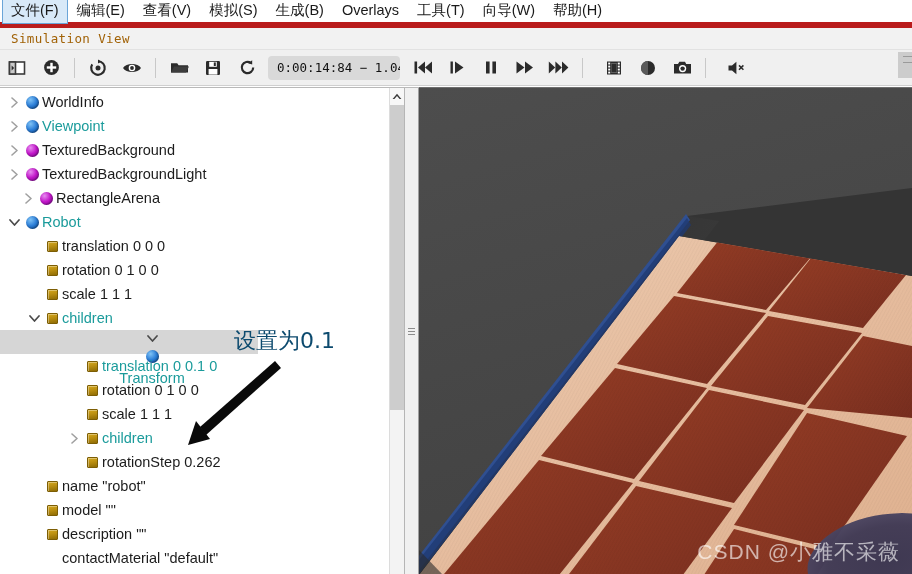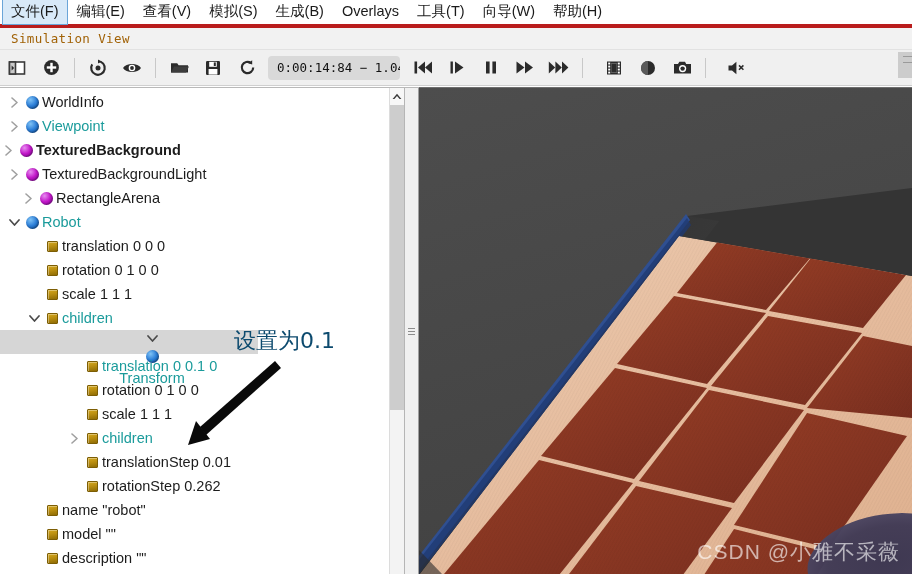--- a/index.html
+++ b/index.html
@@ -11,21 +11,21 @@
   }
   #app { position: relative; width: 912px; height: 574px; }
 
   
   .menubar {
     height: 28px;
     background: #ffffff;
     display: flex;
     align-items: center;
     padding-left: 2px;
-    border-bottom: 4px solid #b91c1c;
+    border-bottom: 6px solid #b91c1c;
   }
   .menu-item {
     font-size: 14.5px;
     color: #1a1a1a;
     padding: 4px 9px 5px 9px;
     line-height: 17px;
     white-space: nowrap;
     cursor: default;
   }
   .menu-item.active {
@@ -442,21 +442,21 @@
             <div class="twisty">
               <svg width="9" height="11" viewBox="0 0 9 11">
                 <path d="M2 1 L7 5.5 L2 10" fill="none" stroke="#a0a0a0" stroke-width="1.6" stroke-linecap="round" stroke-linejoin="round"></path>
               </svg>
             </div>
             <div class="nodeicon">
               <span class="sphere blue"></span>
             </div>
             <div class="label teal">Viewpoint</div>
           </div>
-          <div class="row" style=" font-weight: bold;">
+          <div class="row" style="padding-left: 6px;">
             <div class="twisty">
               <svg width="9" height="11" viewBox="0 0 9 11">
                 <path d="M2 1 L7 5.5 L2 10" fill="none" stroke="#a0a0a0" stroke-width="1.6" stroke-linecap="round" stroke-linejoin="round"></path>
               </svg>
             </div>
             <div class="nodeicon">
               <span class="sphere magenta"></span>
             </div>
             <div class="label">TexturedBackground</div>
           </div>
@@ -560,27 +560,20 @@
           <div class="row" style="padding-left: 66px;">
             <div class="twisty">
               <svg width="9" height="11" viewBox="0 0 9 11">
                 <path d="M2 1 L7 5.5 L2 10" fill="none" stroke="#a0a0a0" stroke-width="1.6" stroke-linecap="round" stroke-linejoin="round"></path>
               </svg>
             </div>
             <div class="nodeicon">
               <span class="cube"></span>
             </div>
             <div class="label teal">children</div>
-          </div>
-          <div class="row" style="padding-left: 66px;">
-            <div class="twisty"></div>
-            <div class="nodeicon">
-              <span class="cube"></span>
-            </div>
-            <div class="label">translationStep 0.01</div>
           </div>
           <div class="row" style="padding-left: 66px;">
             <div class="twisty"></div>
             <div class="nodeicon">
               <span class="cube"></span>
             </div>
             <div class="label">rotationStep 0.262</div>
           </div>
           <div class="row" style="padding-left: 26px;">
             <div class="twisty"></div>

